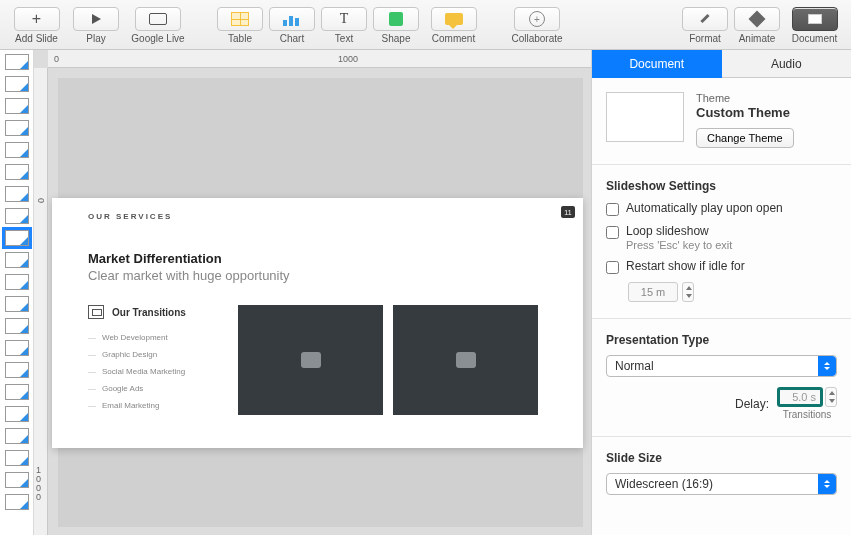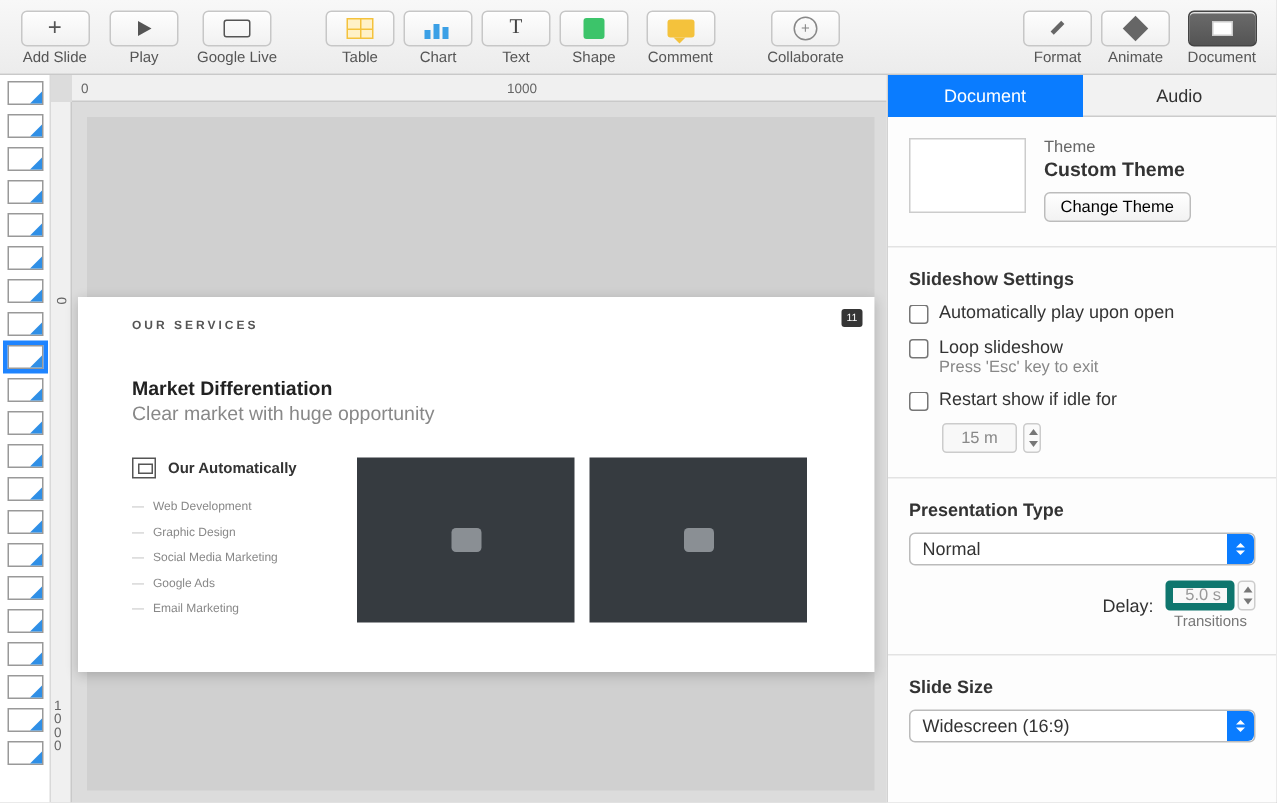--- a/index.html
+++ b/index.html
@@ -72,21 +72,21 @@
 .select { width:100%; height:22px; border:1px solid #bbb; border-radius:4px; background:#fff; display:flex; align-items:center; padding:0 8px; font-size:12px; position:relative; color:#333;}
 .select .arrow { position:absolute; right:0; top:0; bottom:0; width:18px; background:#0a7cff; border-radius:0 4px 4px 0; display:flex; flex-direction:column; align-items:center; justify-content:center; gap:2px;}
 .select .arrow::before,.select .arrow::after{content:"";width:0;height:0;border-left:3px solid transparent;border-right:3px solid transparent;}
 .select .arrow::before{border-bottom:3px solid #fff;}
 .select .arrow::after{border-top:3px solid #fff;}
 .delay-row{display:flex;align-items:center;gap:8px;margin-top:10px;justify-content:flex-end;}
 .delay-row .lbl{font-size:12px;}
 .delay-row .group{display:flex;flex-direction:column;align-items:center;gap:2px;}
 .delay-row .group .cap{font-size:10px;color:#777;}
 .numpair{display:flex;align-items:center;gap:2px;}
-.numpair input{width:46px;height:20px;border:5px solid #0f766e;border-radius:3px;text-align:right;padding-right:4px;font-size:11px;color:#999;}
+.numpair input{width:46px;height:20px;border:3px solid #0f766e;border-radius:3px;text-align:right;padding-right:4px;font-size:11px;color:#999;}
 
 
 .g-plus{font-size:16px;color:#555;}
 .g-play{width:0;height:0;border-left:9px solid #555;border-top:5px solid transparent;border-bottom:5px solid transparent;}
 .g-screen{width:18px;height:12px;border:1.5px solid #555;border-radius:2px;}
 .g-table{width:18px;height:14px;background:linear-gradient(#f4c23c,#f4c23c);display:grid;grid-template-columns:1fr 1fr;grid-template-rows:1fr 1fr;gap:1px;padding:1px;}
 .g-table div{background:#fff1c7;}
 .g-chart{width:18px;height:14px;display:flex;align-items:flex-end;gap:2px;}
 .g-chart span{width:4px;background:#3ba0e6;}
 .g-text{font-size:14px;font-family:Georgia,serif;color:#444;}
@@ -236,21 +236,21 @@
     <div class="stage">
       <div class="slide">
         <div class="pagetag">11</div>
         <div class="section">OUR SERVICES</div>
         <h2>Market Differentiation</h2>
         <div class="sub">Clear market with huge opportunity</div>
         <div class="cols">
           <div class="speccol">
             <div class="hd">
                 <span class="ic"></span>
-                <span>Our Automatically</span>
+                <span>Our Transitions</span>
               </div>
             <ul>
               <li>Web Development</li>
               <li>Graphic Design</li>
               <li>Social Media Marketing</li>
               <li>Google Ads</li>
               <li>Email Marketing</li>
             </ul>
           </div>
           <div class="imgbox">

